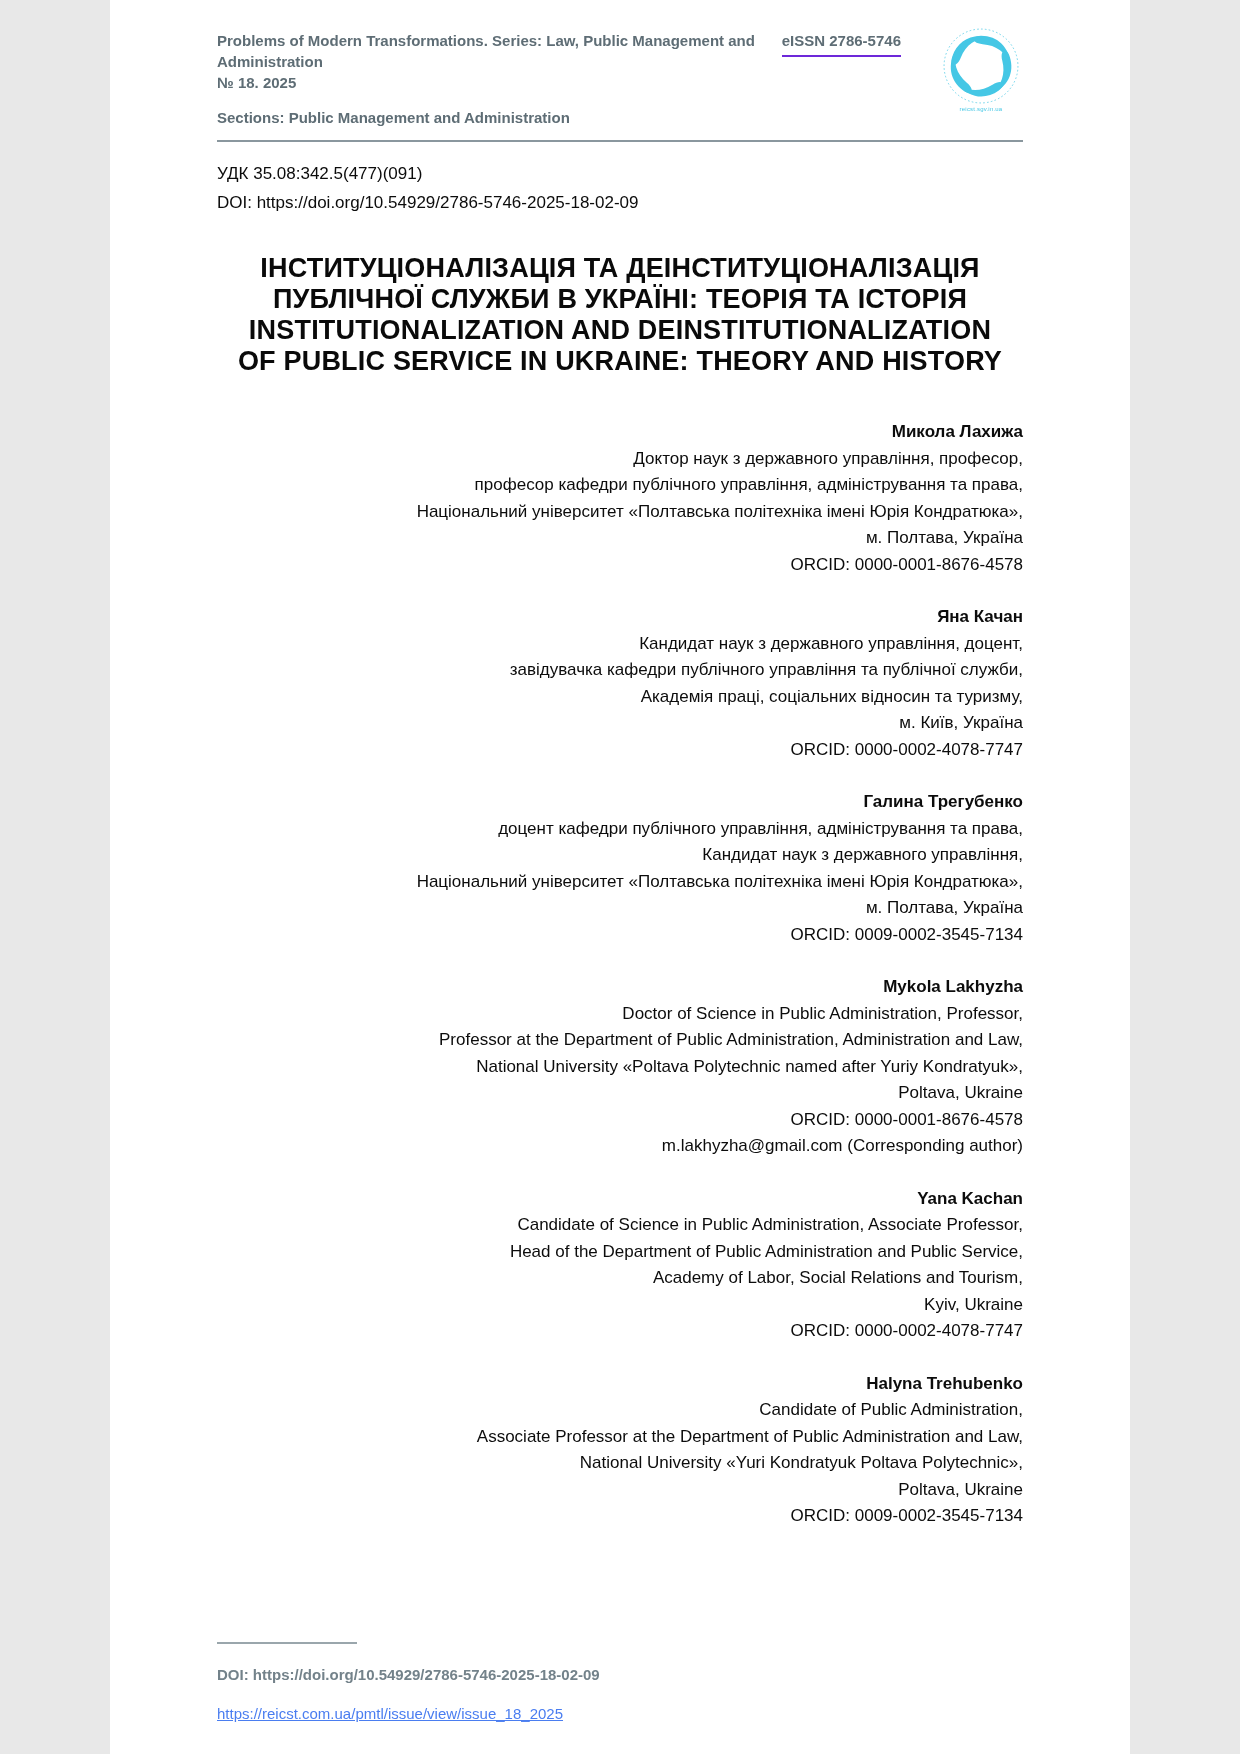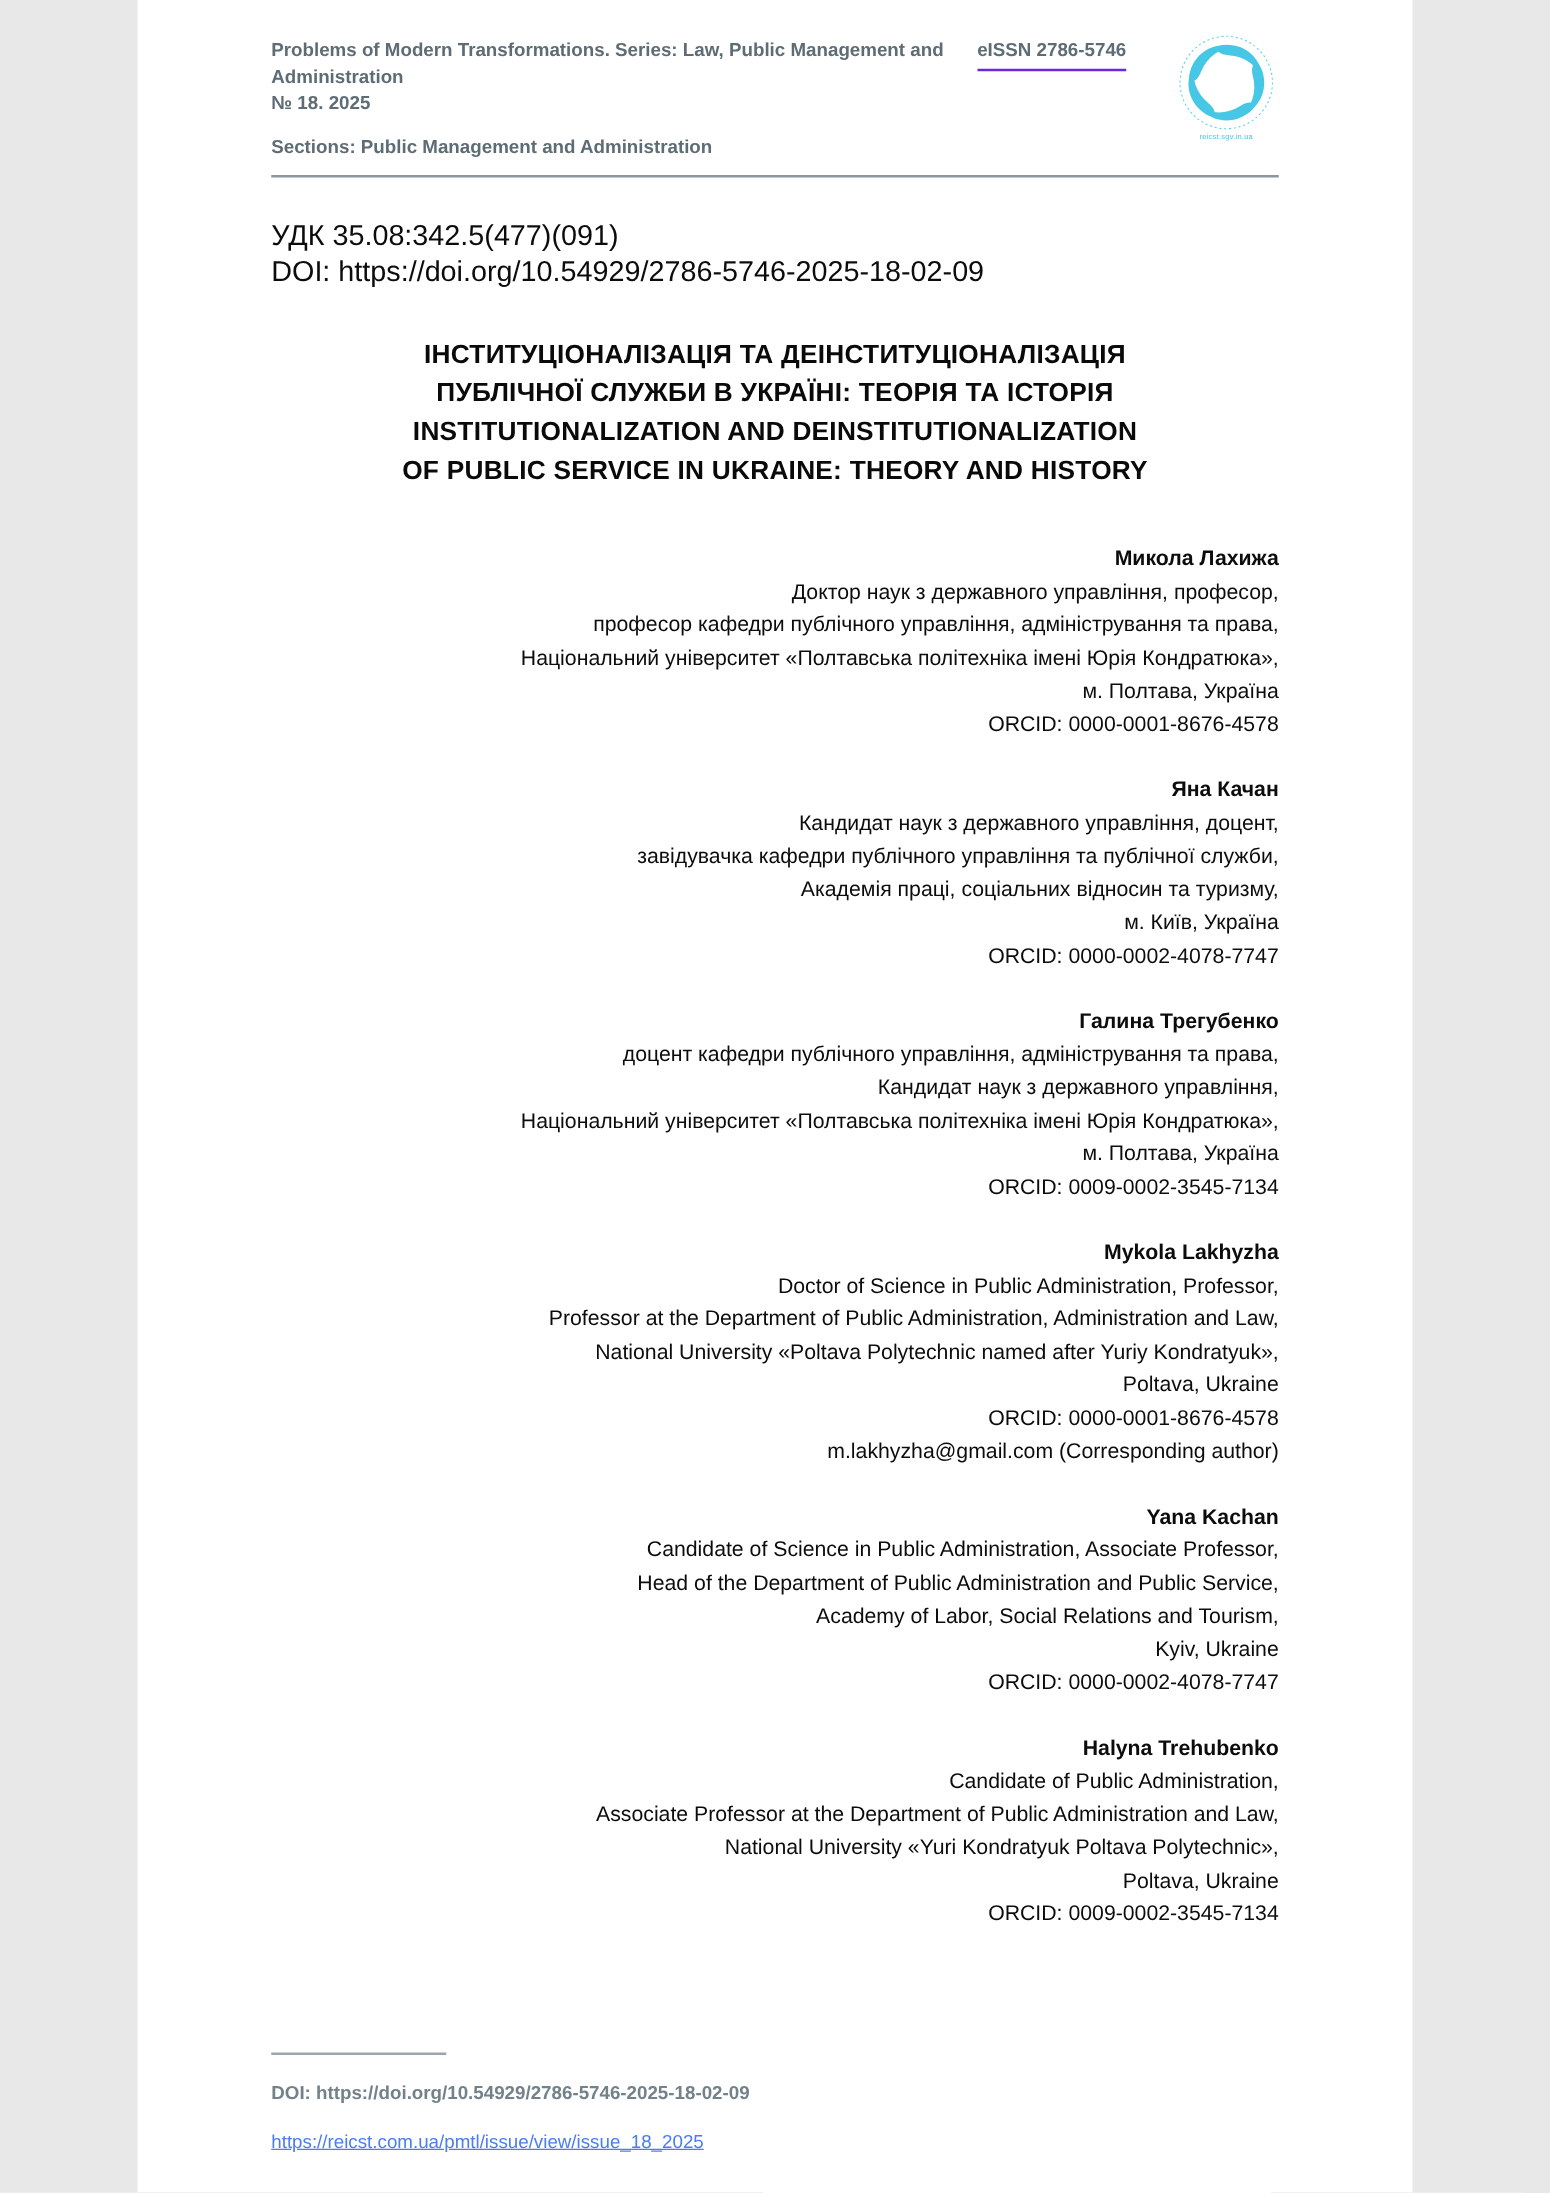--- a/index.html
+++ b/index.html
@@ -23,25 +23,25 @@
     margin:2px 38px 0 10px;
     border-bottom:2px solid #6d28d9;
     padding-bottom:6px;
     white-space:nowrap;
   }
   .logo-wrap{width:84px;text-align:center;margin-top:-6px;}
   .logo-caption{font-size:6px;color:#45c7e5;letter-spacing:.2px;margin-top:-6px;}
   .header-rule{border:none;border-top:2px solid #8a979e;margin:12px 0 0 0;}
 
   
-  .meta{margin-top:32px;font-size:23px;line-height:29px;color:#0c0c0c;}
+  .meta{margin-top:17px;font-size:17px;line-height:29px;color:#0c0c0c;}
 
   
   .title{
-    text-align:center;font-weight:bold;font-size:21px;line-height:31px;
+    text-align:center;font-weight:bold;font-size:27px;line-height:31px;
     color:#0a0a0a;letter-spacing:.2px;
   }
   .title-uk{margin-top:36px;}
   .title-en{}
 
   
   .authors{margin-top:42px;text-align:right;font-size:17px;line-height:26.5px;color:#0c0c0c;}
   .author-block{margin-bottom:26px;}
   .author-name{font-weight:bold;}
 

